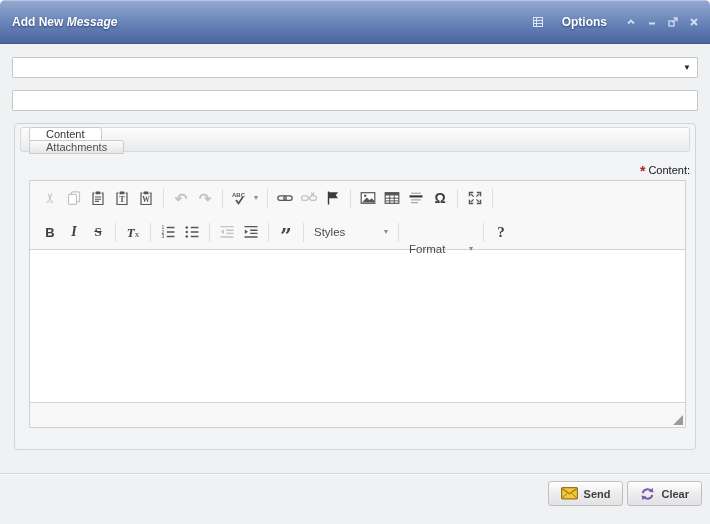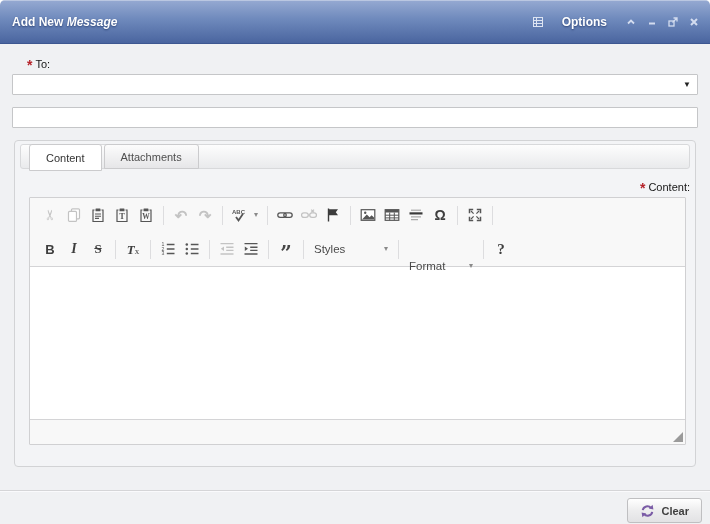--- a/index.html
+++ b/index.html
@@ -27,21 +27,21 @@
     font:11px "Liberation Sans",sans-serif;color:#222;padding:0 5px;outline:none;border-radius:1px;}
   .combo .text-input{padding-right:22px;}
   .combo-trigger{position:absolute;right:1px;top:1px;width:20px;height:19px;display:flex;
     align-items:center;justify-content:center;cursor:pointer;background:#fff;}
   .combo-caret{font-size:8px;color:#222;line-height:1;}
 
   
   .panel{margin:3px 2px 0;border:1px solid #d2d3d5;border-radius:4px;background:#f3f4f6;
     height:327px;padding:3px 5px;}
   .tabstrip{height:25px;border:1px solid #d8d9db;border-radius:3px;
-    background:linear-gradient(#fdfdfd,#e9eaec);display:flex;align-items:flex-start;padding-left:8px;}
+    background:linear-gradient(#fdfdfd,#e9eaec);display:flex;align-items:flex-start;padding-left:8px;flex-direction:column;}
   .tab{height:25px;border:1px solid #cbcbcd;border-radius:3px 3px 0 0;display:flex;align-items:center;
     padding:0 16px;font-size:11px;margin-right:2px;cursor:pointer;margin-top:-1px;}
   .tab.active{background:#fff;height:27px;position:relative;z-index:2;color:#333;}
   .tab.inactive{background:linear-gradient(#fcfcfc,#e6e6e8);color:#4f4f4f;}
   .pane{padding:11px 0 0 9px;}
 
   
   .editor{width:657px;border:1px solid #d0d0d2;background:#f8f8f8;margin-top:4px;border-radius:1px;}
   .tb-row{display:flex;align-items:center;height:34px;padding:0 8px;}
   .toolbar{border-bottom:1px solid #d4d4d6;}
@@ -117,23 +117,20 @@
       <span class="winbtn">
         <svg width="12" height="12" viewBox="0 0 12 12">
             <path d="M3 3l6 6M9 3 3 9" fill="none" stroke="#d3dcef" stroke-width="2"></path>
           </svg>
       </span>
     </div>
   </div>
 
   <div class="form-area">
 
-    <div class="flabel">
-      <span class="req">*</span><span>To:</span>
-    </div>
     <div class="input-wrap combo">
       <input class="text-input" type="text" value="" style="">
       <span class="combo-trigger">
         <span class="combo-caret">▼</span>
       </span>
     </div>
 
     <div class="input-wrap">
       <input class="text-input" type="text" value="" style="">
     </div>
@@ -377,20 +374,30 @@
             <span class="grip"></span>
           </div>
         </div>
       </div>
     </div>
   </div>
 
   <div class="footer">
     <button class="btn">
       <span>
+        <svg width="17" height="13" viewBox="0 0 17 13">
+          <rect x="0.6" y="0.6" width="15.8" height="11.3" rx="1" fill="#f5c63a" stroke="#97781c" stroke-width="1.2"></rect>
+          <path d="M1 1.5 8.5 6.8 16 1.5" fill="none" stroke="#97781c" stroke-width="1.2"></path>
+          <path d="M1.2 11 6 6.6M15.8 11 11 6.6" fill="none" stroke="#97781c" stroke-width="1"></path>
+          </svg>
+      </span>
+      <span>Send</span>
+    </button>
+    <button class="btn">
+      <span>
         <svg width="15" height="14" viewBox="0 0 15 14">
           <path d="M2.8 6.2A4.6 4.6 0 0 1 11 4.1" fill="none" stroke="#7b5ca6" stroke-width="2.1"></path>
           <polygon points="12.6,0.8 13.4,5.4 8.9,4.4" fill="#7b5ca6"></polygon>
           <path d="M12.2 7.8A4.6 4.6 0 0 1 4 9.9" fill="none" stroke="#7b5ca6" stroke-width="2.1"></path>
           <polygon points="2.4,13.2 1.6,8.6 6.1,9.6" fill="#7b5ca6"></polygon>
           </svg>
       </span>
       <span>Clear</span>
     </button>
   </div>

